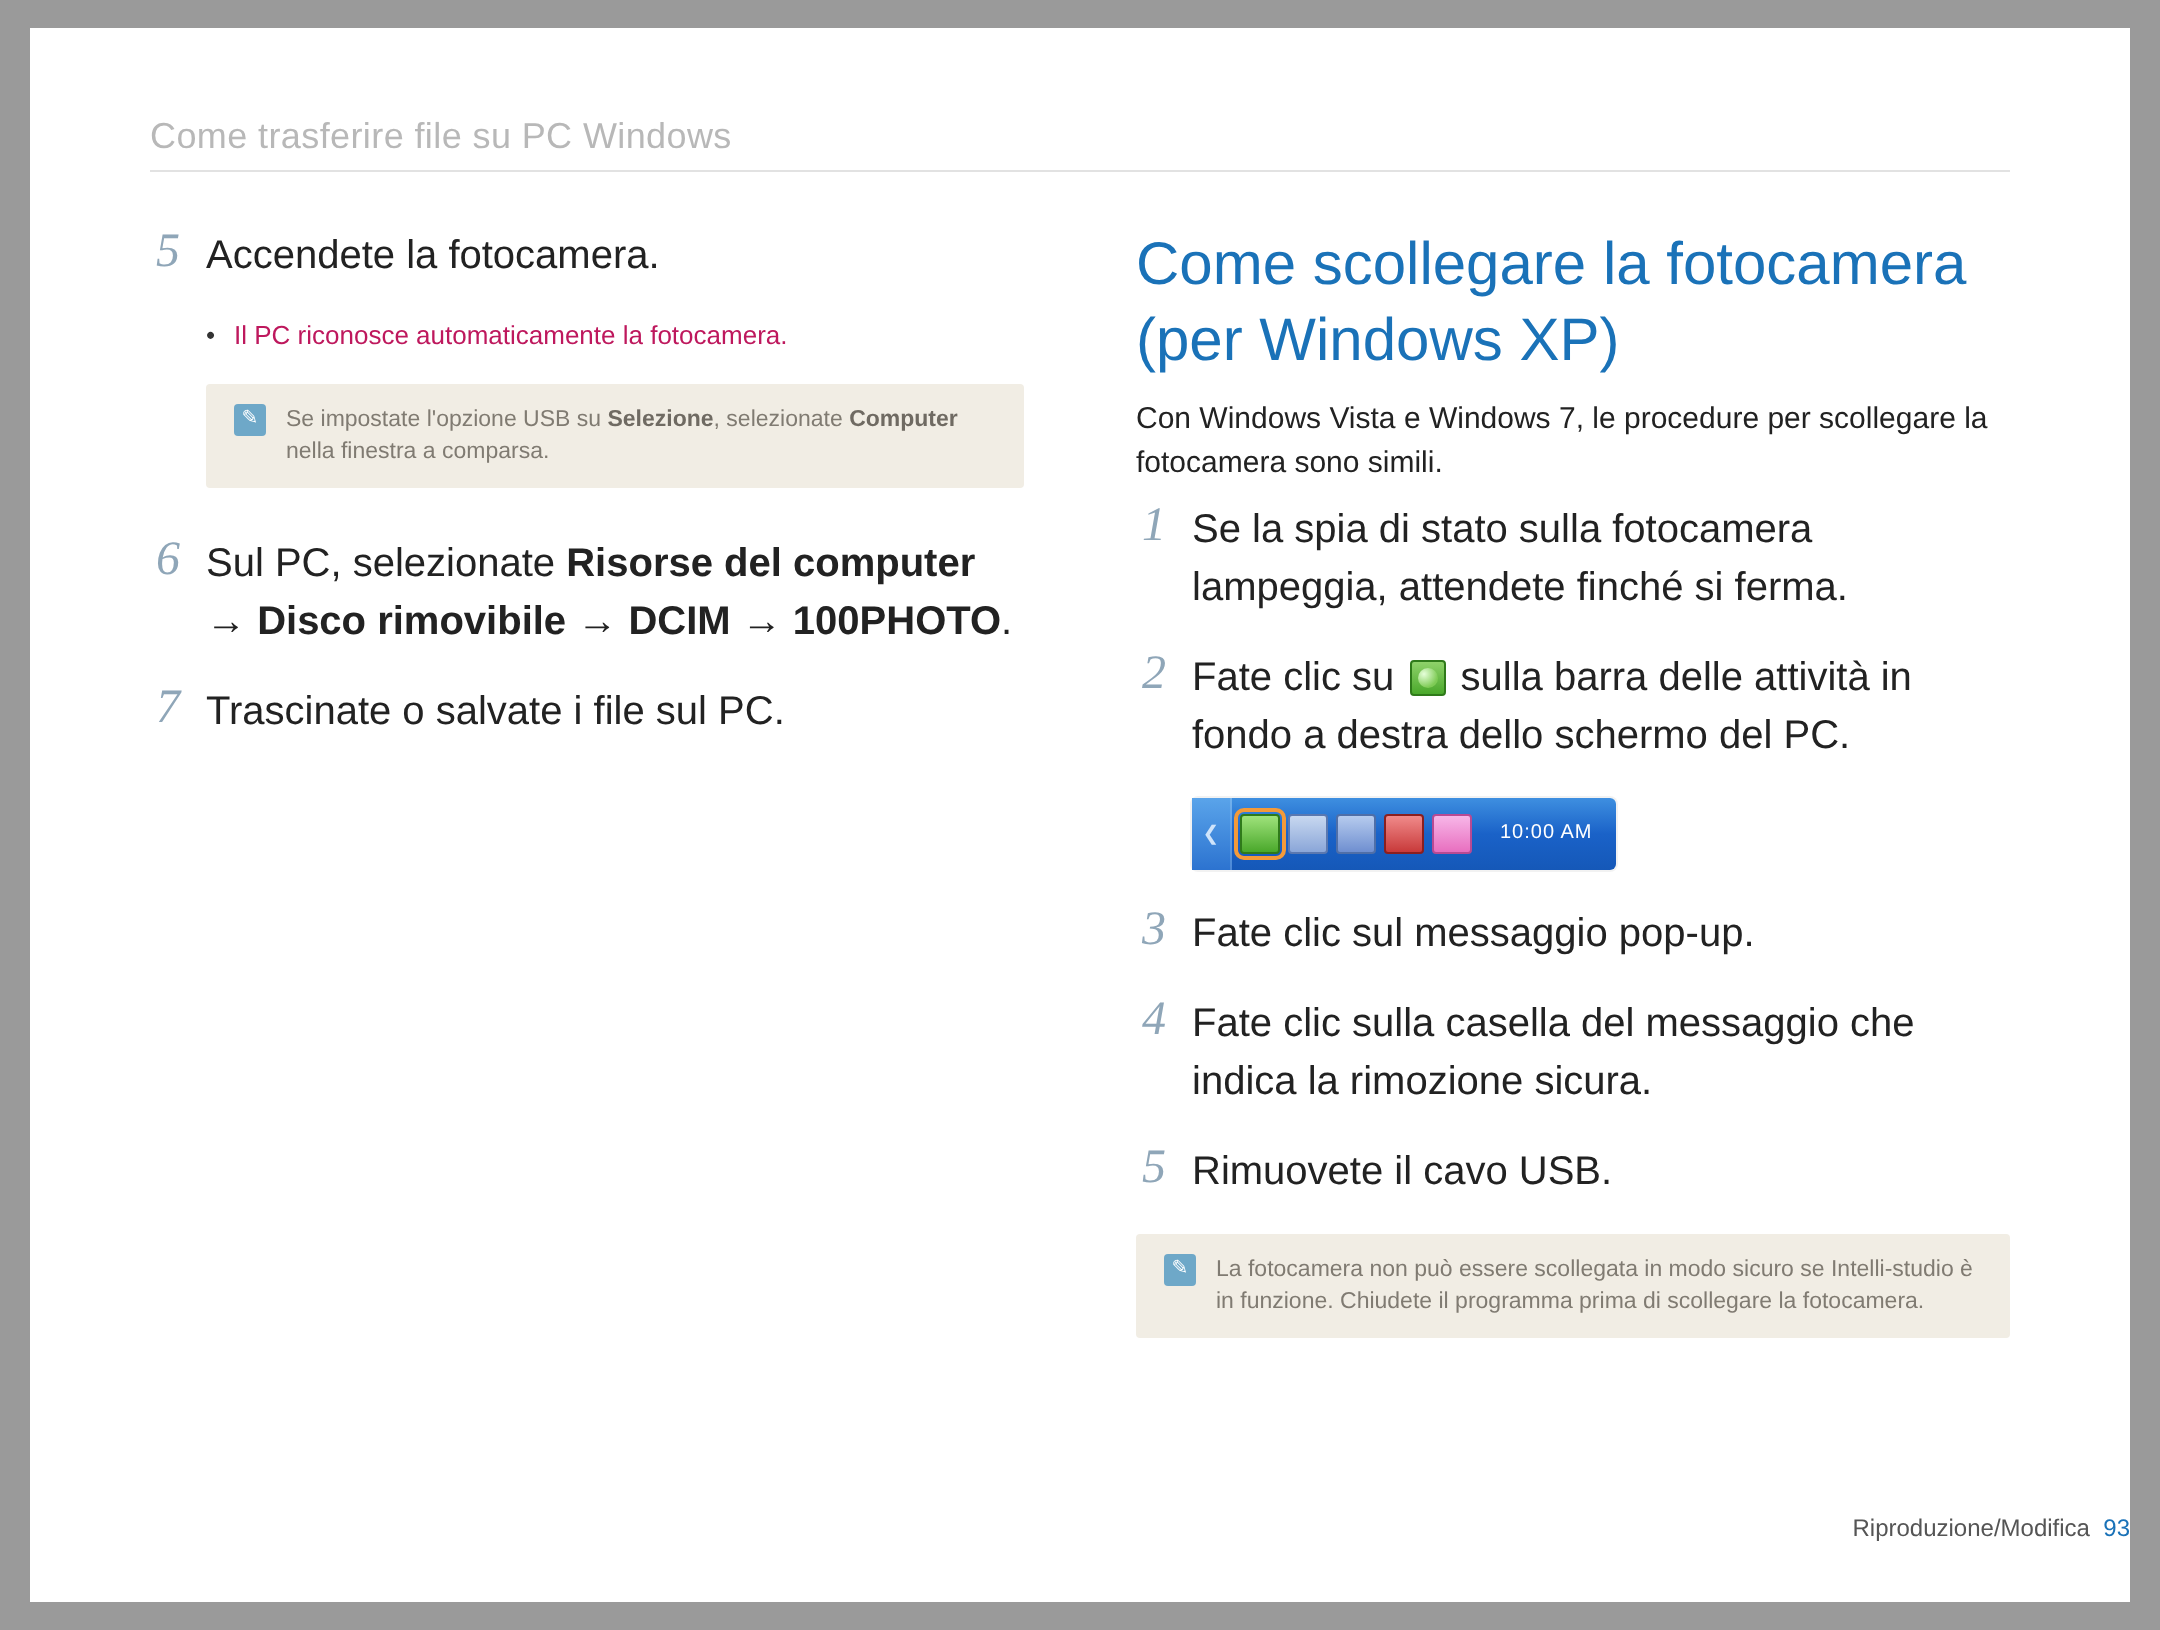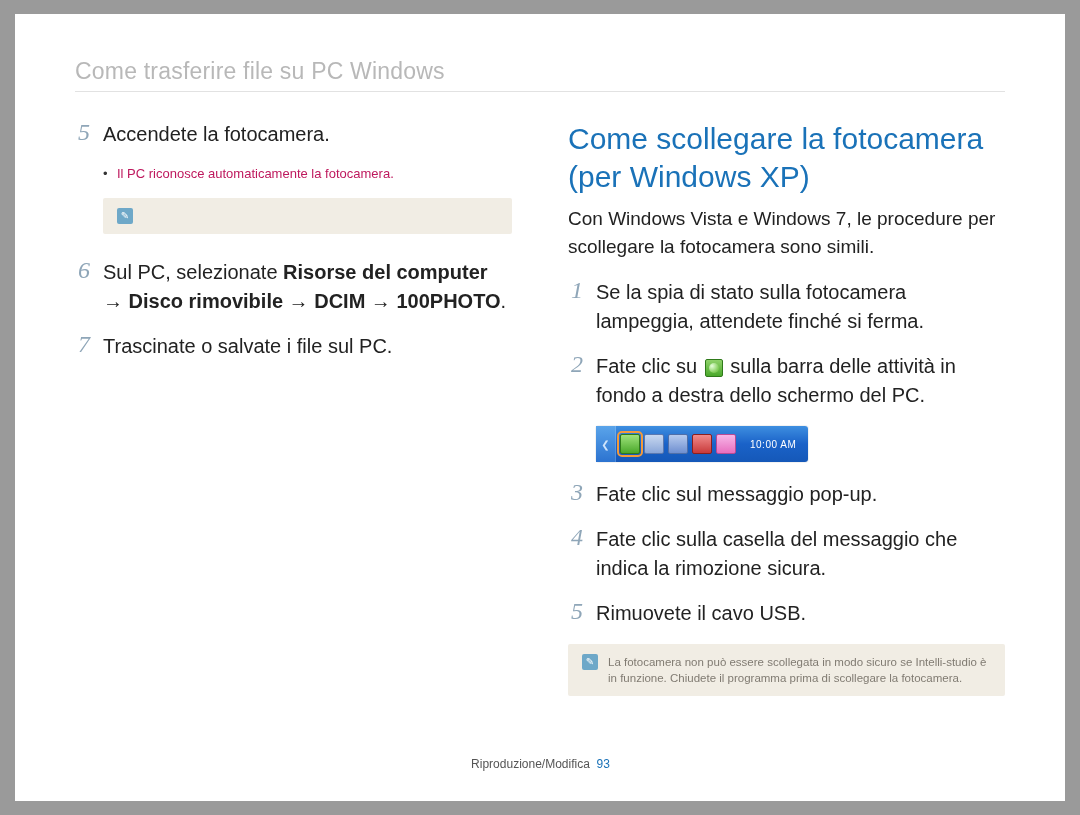--- a/index.html
+++ b/index.html
@@ -11,21 +11,21 @@
     padding: 14px 0;
   }
   .page {
     background: #fff;
     width: 1050px;
     height: 787px;
     padding: 44px 60px 32px 60px;
     position: relative;
   }
   .page-title {
-    font-size: 23px;
+    font-size: 18px;
     font-weight: 300;
     color: #b8b8b8;
     letter-spacing: 0.2px;
     padding-bottom: 6px;
     border-bottom: 1px solid #e2e2e2;
     margin-bottom: 28px;
   }
   .columns {
     display: flex;
     gap: 56px;
@@ -95,24 +95,24 @@
   }
   .note-text .bold { font-weight: 700; color: #6f6a62; }
   .section-title {
     font-size: 30px;
     font-weight: 400;
     color: #1a72b8;
     line-height: 1.25;
     margin-bottom: 10px;
   }
   .intro {
-    font-size: 19px;
+    font-size: 15px;
     color: #222;
     line-height: 1.45;
-    margin-bottom: 18px;
+    margin-bottom: 8px;
   }
   .inline-icon {
     display: inline-flex;
     vertical-align: middle;
     width: 18px;
     height: 18px;
     background: linear-gradient(#8fd26a, #4aa82b);
     border: 1px solid #2f7a1a;
     border-radius: 2px;
     margin: 0 2px;
@@ -168,21 +168,21 @@
   .clock {
     color: #fff;
     font-size: 10px;
     margin-left: 14px;
     letter-spacing: 0.5px;
   }
   .footer {
     position: absolute;
     bottom: 30px;
     left: 1px; right: 0;
-    text-align: center;
+    text-align: right;
     font-size: 12px;
     color: #555;
   }
   .footer .num { color: #1a72b8; }
 </style>
 </head>
 <body>
 
 <div class="page">
 
@@ -193,20 +193,23 @@
     <div class="col">
 
       <div class="step">
         <div class="step-num">5</div>
         <div class="step-body">Accendete la fotocamera.</div>
       </div>
       <div class="bullet">Il PC riconosce automaticamente la fotocamera.</div>
 
       <div class="note-box">
         <div class="note-icon">✎</div>
+        <div class="note-text">
+          <span>Se impostate l'opzione USB su </span><span class="bold">Selezione</span><span>, selezionate </span><span class="bold">Computer</span><span> nella finestra a comparsa.</span>
+        </div>
       </div>
 
       <div class="step">
         <div class="step-num">6</div>
         <div class="step-body">
           <span>Sul PC, selezionate </span><span class="bold">Risorse del computer</span><span class="bold"> → </span><span class="bold">Disco rimovibile</span><span class="bold"> → </span><span class="bold">DCIM</span><span class="bold"> → </span><span class="bold">100PHOTO</span><span>.</span>
         </div>
       </div>
 
       <div class="step">

